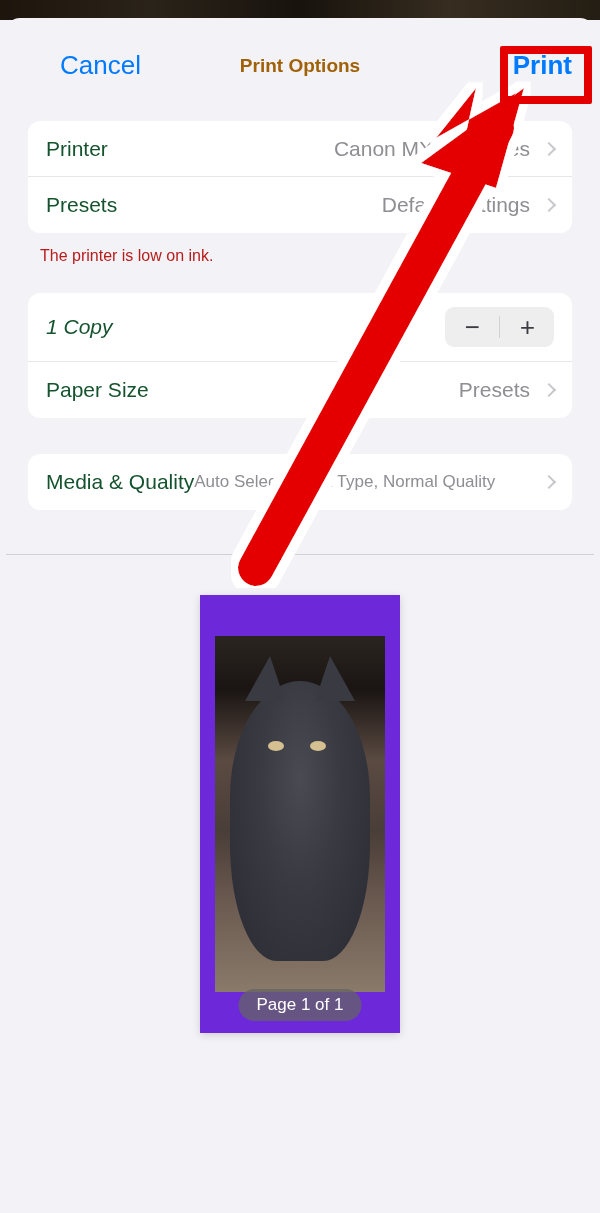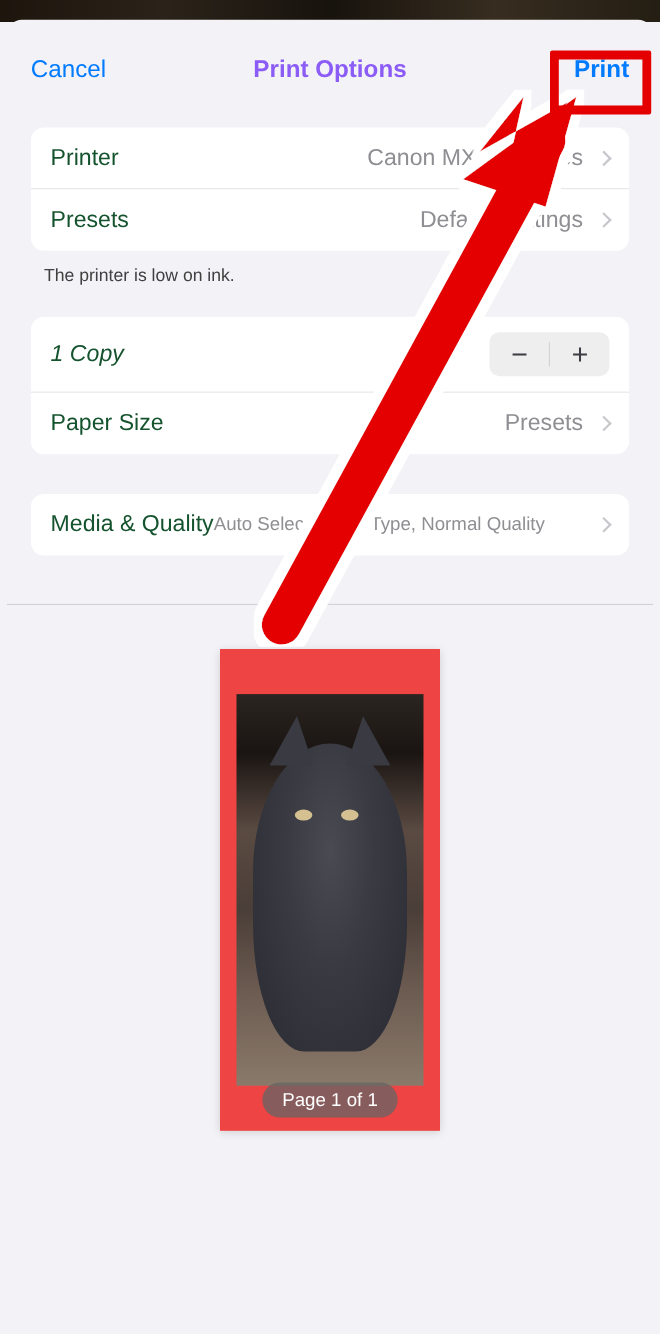--- a/index.html
+++ b/index.html
@@ -28,29 +28,30 @@
       border-radius: 14px 14px 0 0;
       overflow: hidden;
     }
     .navbar {
       display: flex;
       align-items: center;
       justify-content: space-between;
       padding: 32px 22px 18px 22px;
     }
     .nav-left, .nav-right {
-      font-size: 22px;
+      font-size: 26px;
       color: #007aff;
       min-width: 90px;
+      margin-left: 32px;
     }
     .nav-right { text-align: right; font-weight: 600; }
     .nav-title {
-      font-size: 22px;
+      font-size: 19px;
       font-weight: 700;
-      color: #8b5cf6;
+      color: #a16207;
       flex: 1;
       text-align: center;
     }
     .highlight-box {
       position: absolute;
       top: 28px;
       right: 2px;
       width: 92px;
       height: 58px;
       border: 8px solid #e40000;
@@ -91,21 +92,21 @@
     .chevron {
       width: 10px; height: 10px;
       border-right: 2.5px solid #c7c7cc;
       border-bottom: 2.5px solid #c7c7cc;
       transform: rotate(-45deg);
       margin-left: 8px;
       flex: 0 0 auto;
     }
     .footnote {
       font-size: 16px;
-      color: #404040;
+      color: #b91c1c;
       margin: 14px 34px 0 34px;
     }
     .stepper {
       display: flex;
       align-items: center;
       background: #eeeeef;
       border-radius: 9px;
       overflow: hidden;
       height: 40px;
     }
@@ -137,21 +138,21 @@
     .preview-section {
       margin-top: 44px;
       border-top: 1px solid #d1d1d6;
       padding-top: 40px;
       display: flex;
       justify-content: center;
     }
     .preview-page {
       width: 200px;
       height: 438px;
-      background: #ef4444;
+      background: #6d28d9;
       box-shadow: 0 2px 8px rgba(0,0,0,0.15);
       padding: 6px;
       position: relative;
       display: flex;
       align-items: center;
       justify-content: center;
     }
     .preview-img {
       width: 170px;
       height: 356px;

